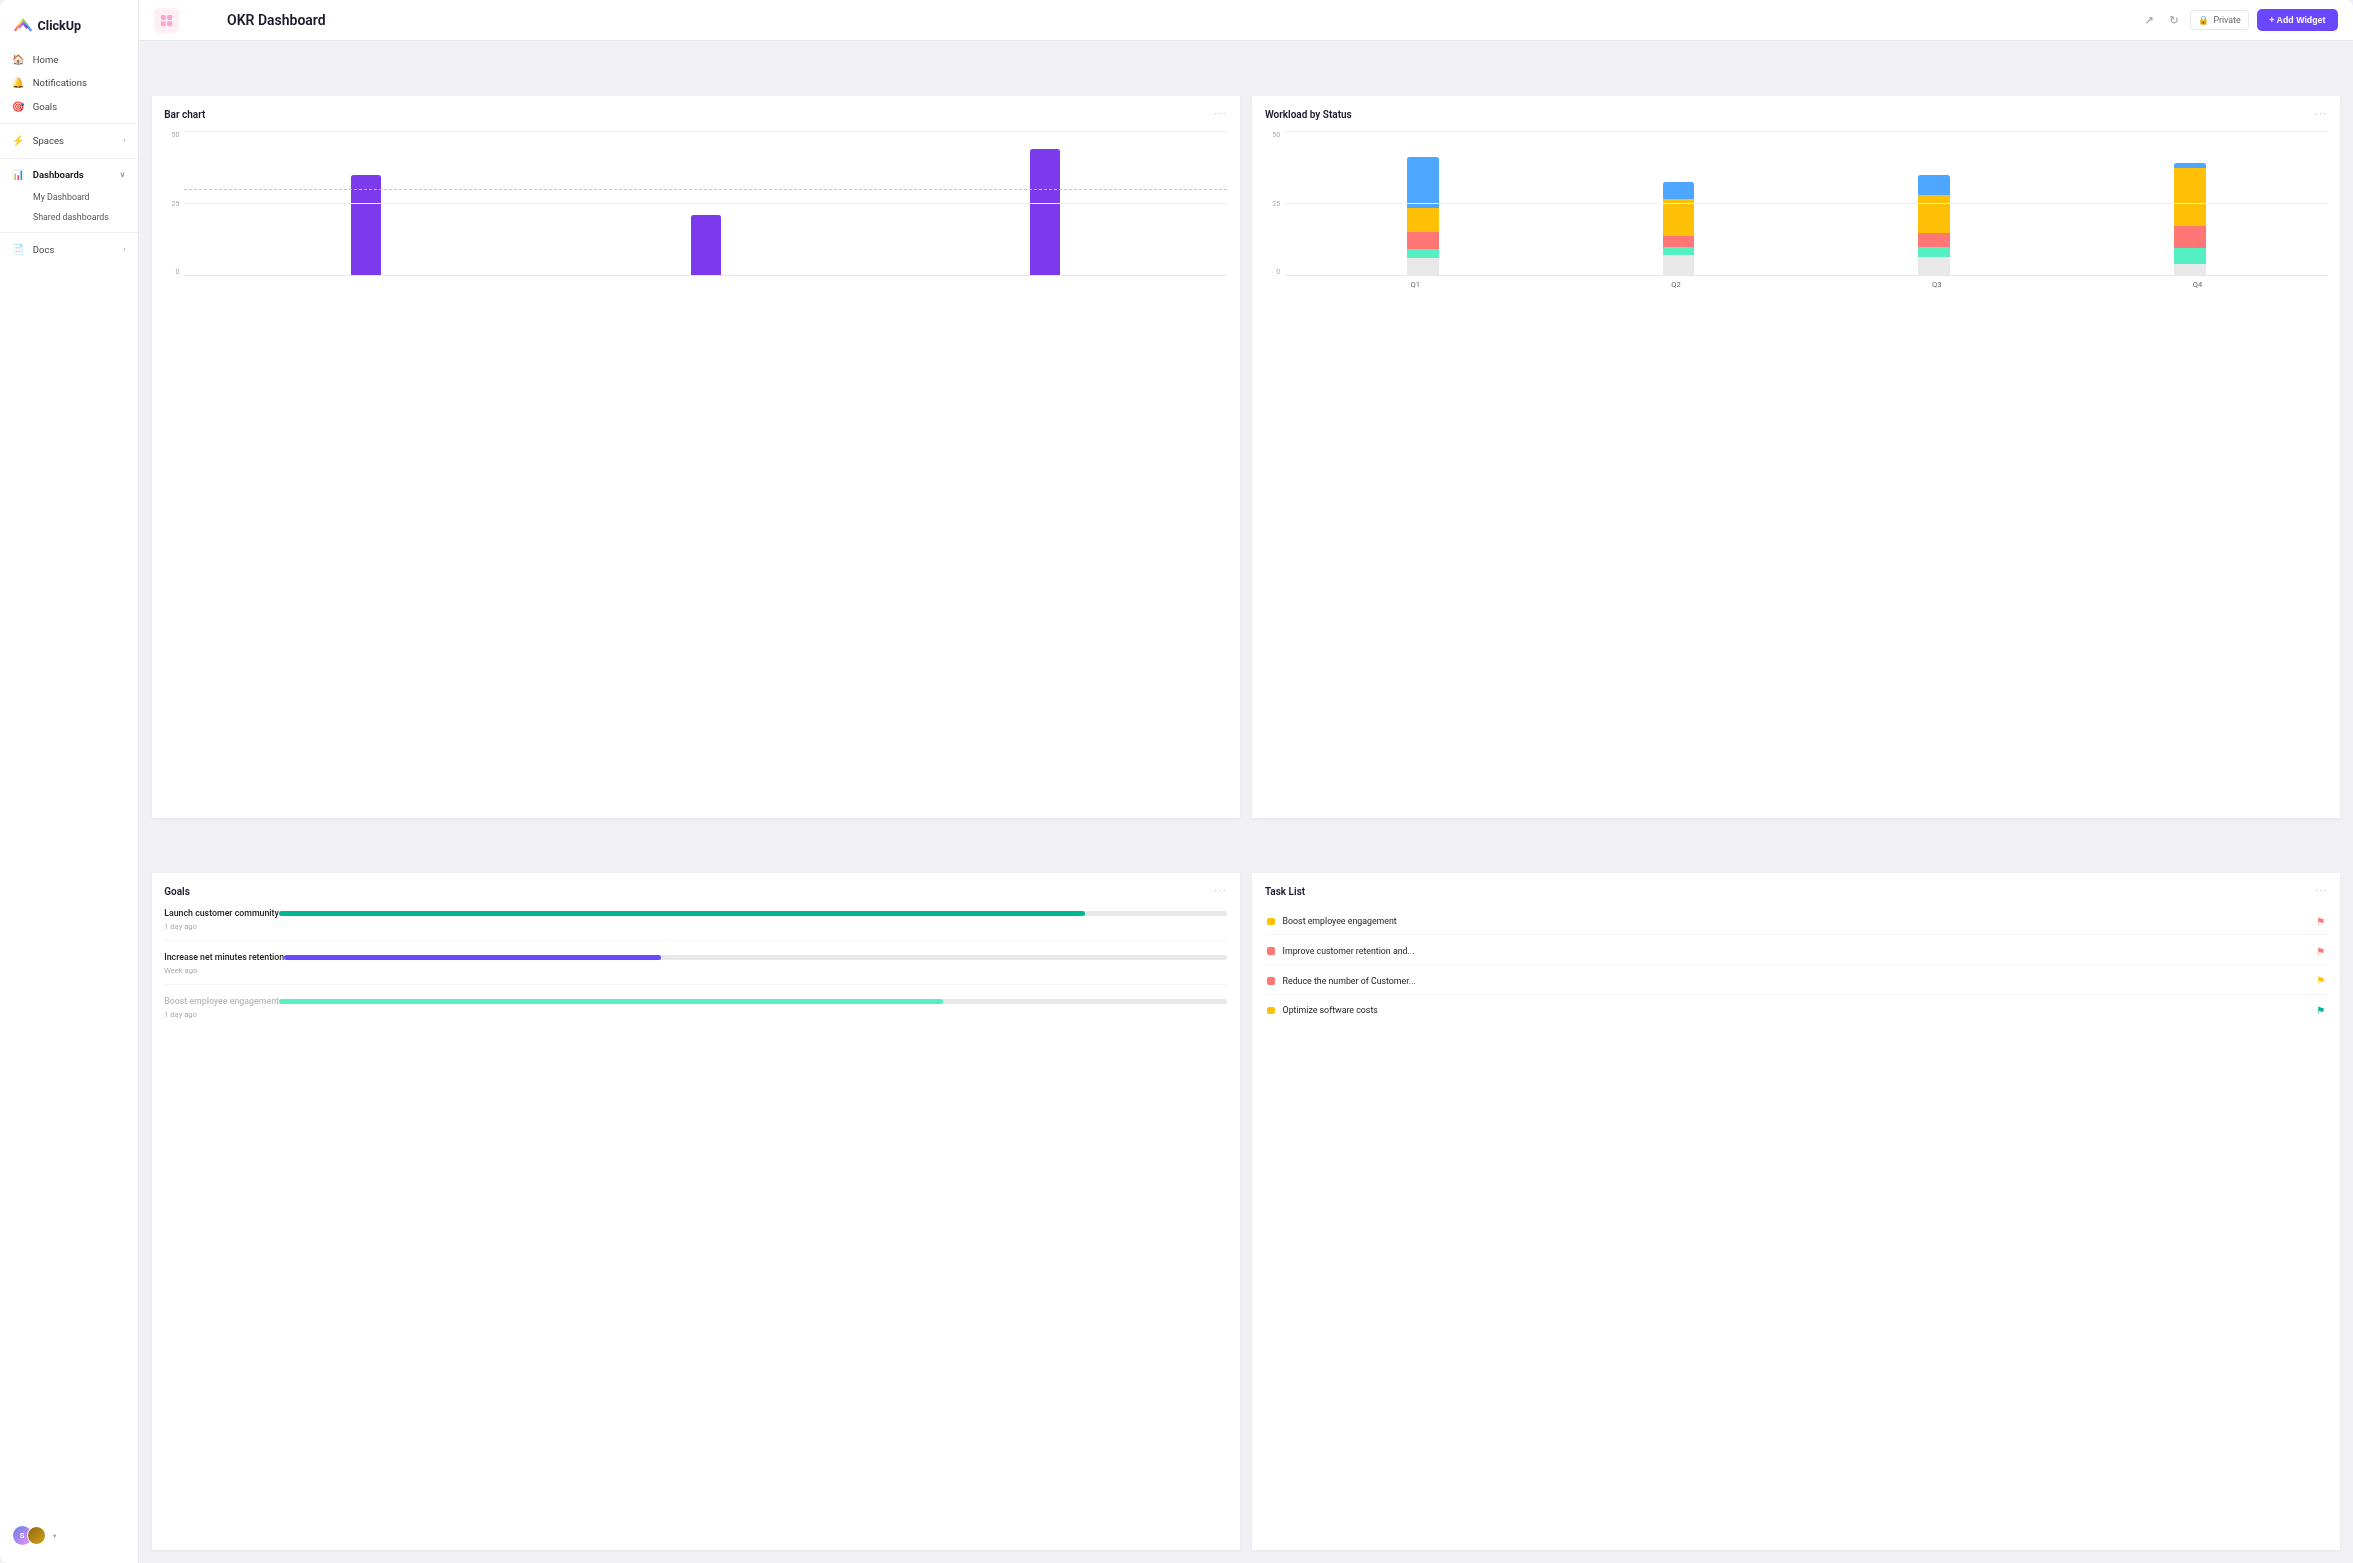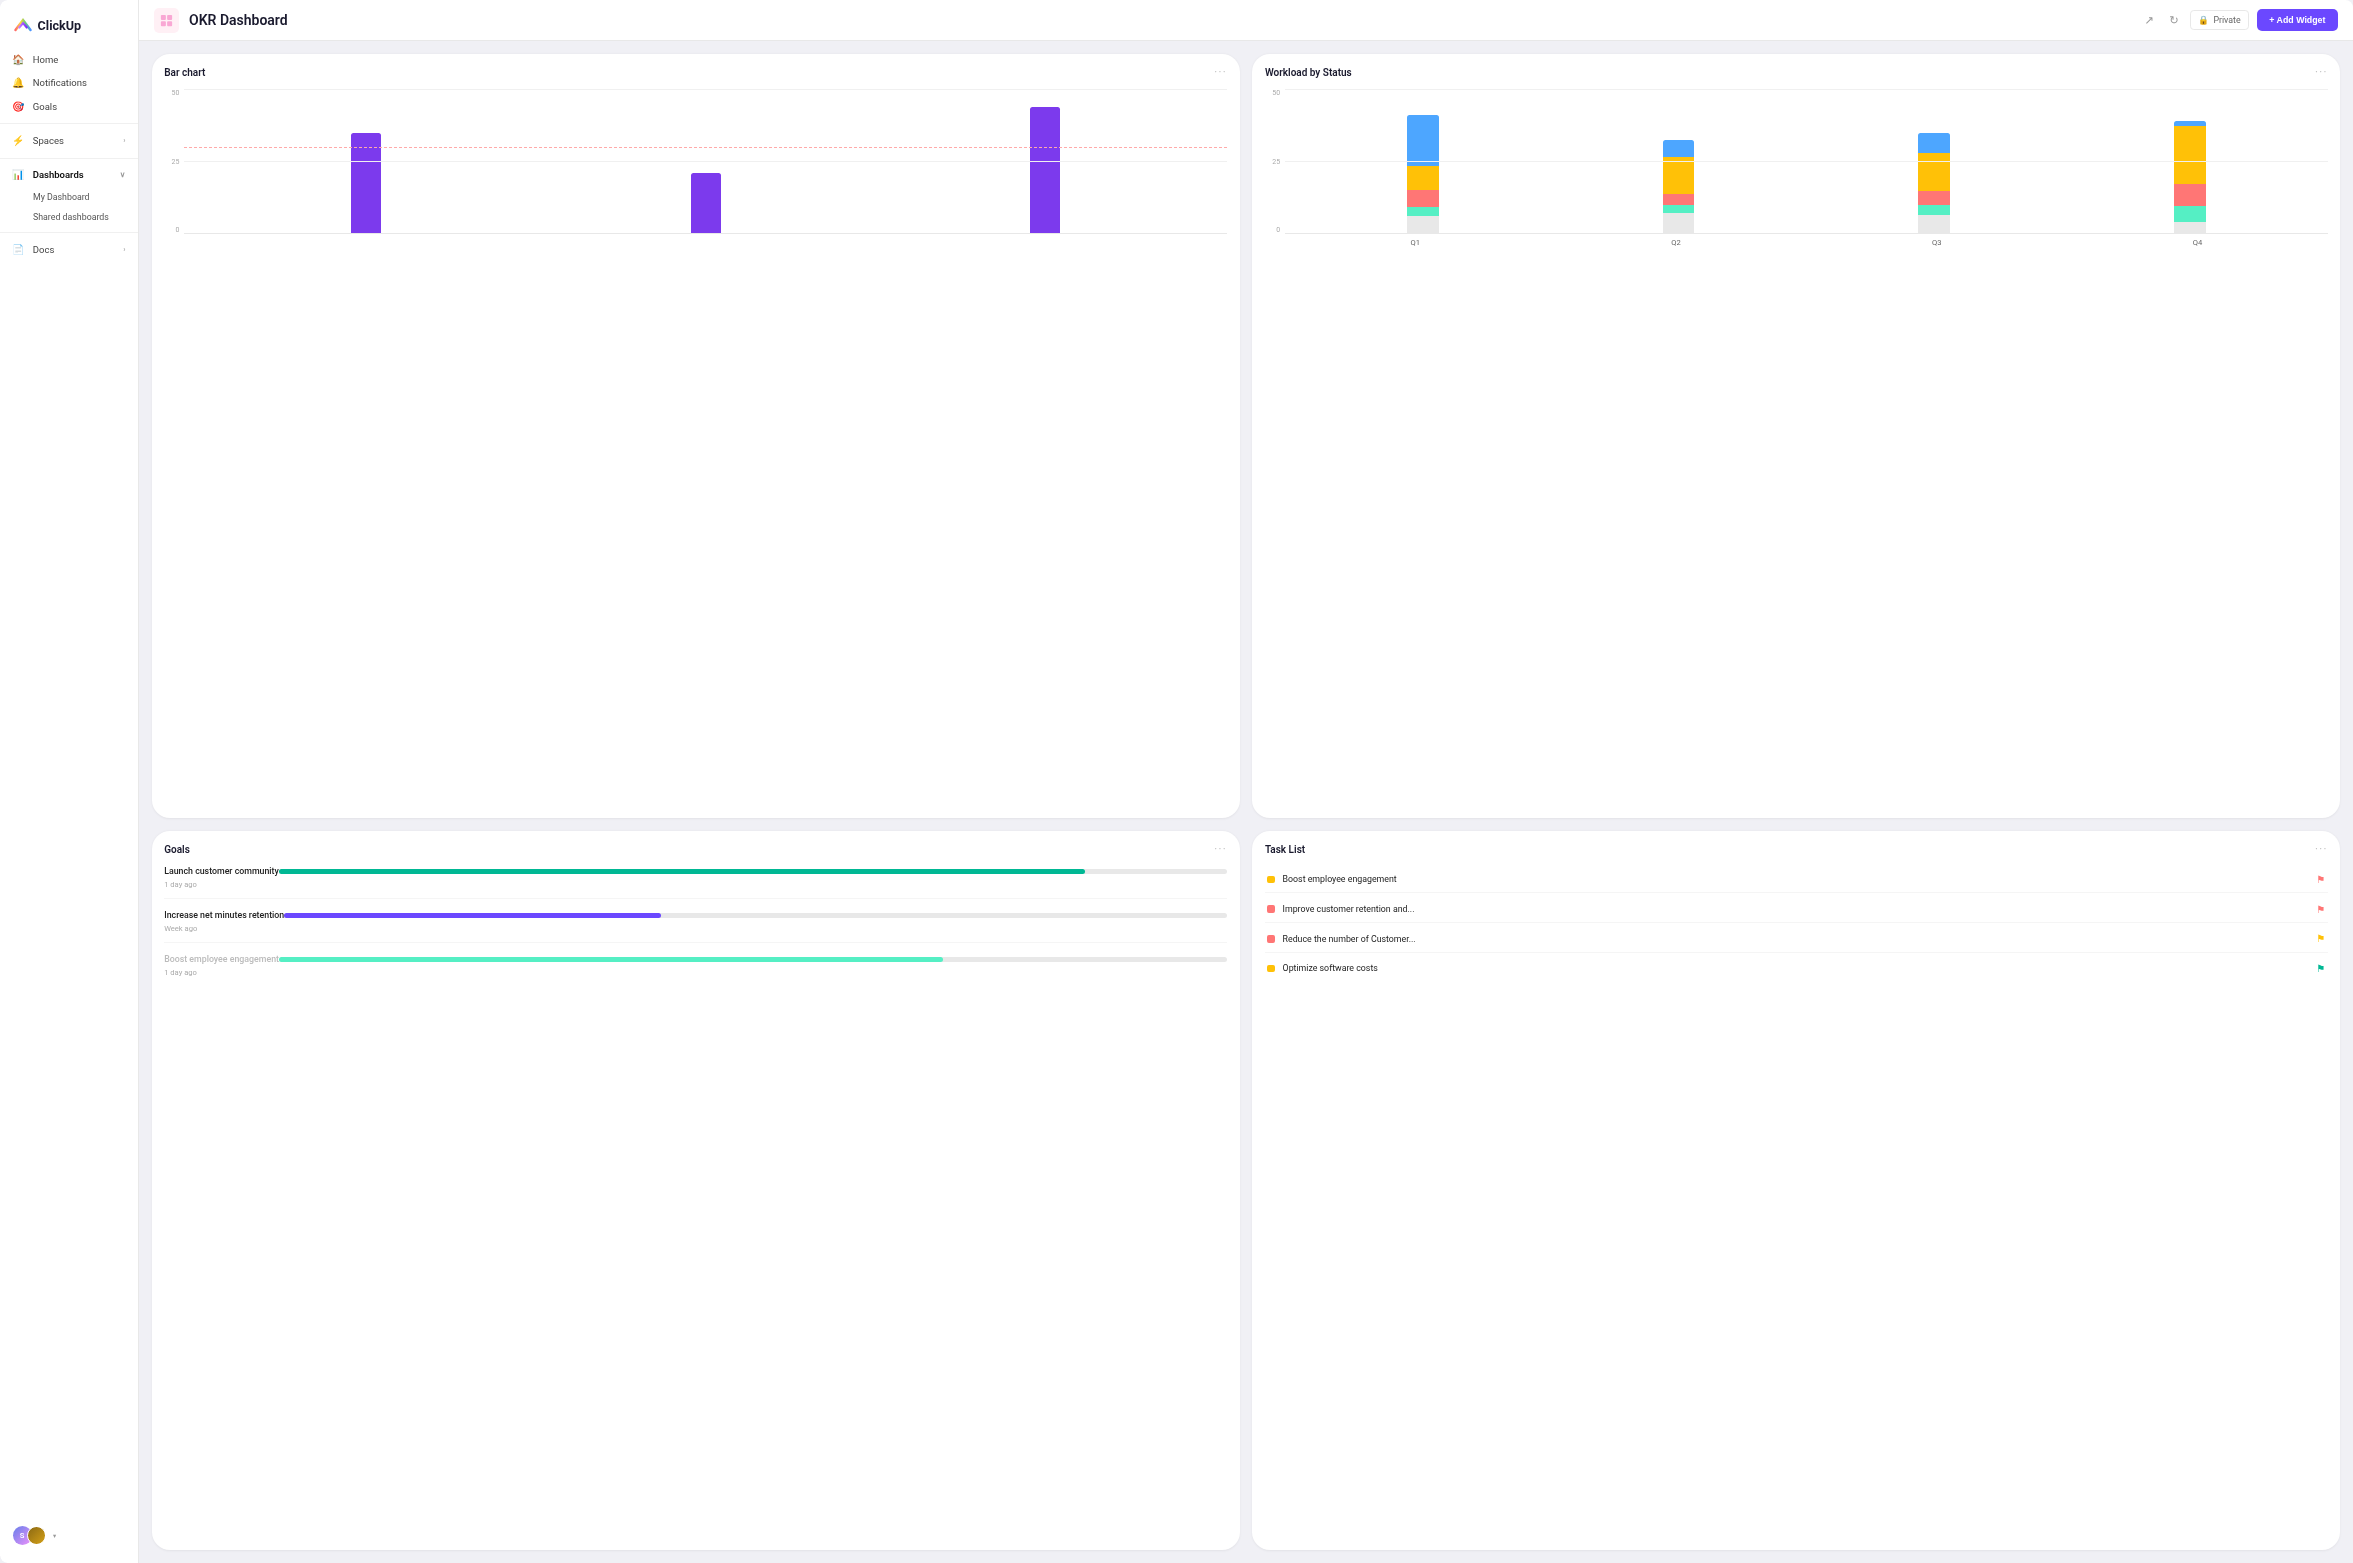--- a/index.html
+++ b/index.html
@@ -20,31 +20,31 @@
     .avatar { width: 19px; height: 19px; border-radius: 50%; background: linear-gradient(135deg, #667eea, #f093fb); display: flex; align-items: center; justify-content: center; color: white; font-size: 7.6px; font-weight: 600; }
     .avatar-img { width: 19px; height: 19px; border-radius: 50%; background: #8b6914; margin-left: -5px; border: 1.3px solid #fff; }
     .footer-chevron { color: #999; font-size: 6.3px; margin-left: 2.5px; }
 
     
     .main { flex: 1; display: flex; flex-direction: column; overflow: hidden; }
 
     
     .header { background: #fff; border-bottom: 0.6px solid #e8e8e8; padding: 7.6px 15px; display: flex; align-items: center; gap: 10px; }
     .header-icon { width: 25px; height: 25px; background: #fff0f5; border-radius: 5px; display: flex; align-items: center; justify-content: center; font-size: 12.6px; }
-    .header-title { font-size: 14px; font-weight: 600; color: #1a1a2e; flex: 1; }
+    .header-title { font-size: 14px; font-weight: 600; color: #1a1a2e; flex: 1; margin-left: 38px; }
     .header-actions { display: flex; align-items: center; gap: 7.6px; }
     .header-btn { background: none; border: none; cursor: pointer; color: #999; font-size: 11.3px; padding: 3.8px; border-radius: 3.8px; }
     .private-badge { display: flex; align-items: center; gap: 3.8px; color: #666; font-size: 8.8px; padding: 3.8px 7.6px; border: 0.6px solid #e8e8e8; border-radius: 3.8px; cursor: pointer; }
     .add-widget-btn { background: #6b48ff; color: white; border: none; border-radius: 5px; padding: 6.3px 12.6px; font-size: 8.8px; font-weight: 600; cursor: pointer; }
 
     
     .dashboard { flex: 1; overflow-y: auto; padding: 12.6px; display: grid; grid-template-columns: 1fr 1fr; grid-template-rows: auto auto; gap: 12.6px; }
 
     
-    .card { background: #fff; border-radius: 18px; padding: 12.6px; box-shadow: 0 0.6px 2.5px rgba(0,0,0,0.06); }
+    .card { background: #fff; border-radius: 0; padding: 12.6px; box-shadow: 0 0.6px 2.5px rgba(0,0,0,0.06); margin-top: 42px; }
     .card-header { display: flex; align-items: center; justify-content: space-between; margin-bottom: 10px; }
     .card-title { font-size: 10px; font-weight: 600; color: #1a1a2e; }
     .card-menu { color: #bbb; cursor: pointer; font-size: 11.3px; letter-spacing: 1.3px; }
 
     
     .goals-list { display: flex; flex-direction: column; gap: 11.3px; }
     .goal-item { display: flex; flex-direction: column; gap: 3.8px; border-bottom: 0.6px solid #f5f5f5; padding-bottom: 8.8px; }
     .goal-item:last-child { border-bottom: none; }
     .goal-row { display: flex; align-items: center; justify-content: space-between; }
     .goal-name { font-size: 8.8px; color: #222; font-weight: 500; }

